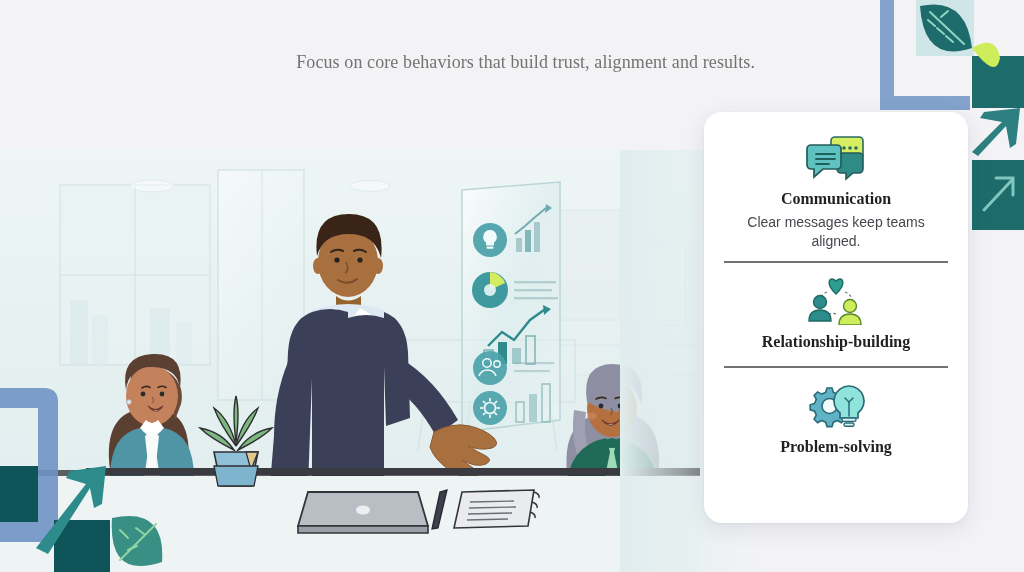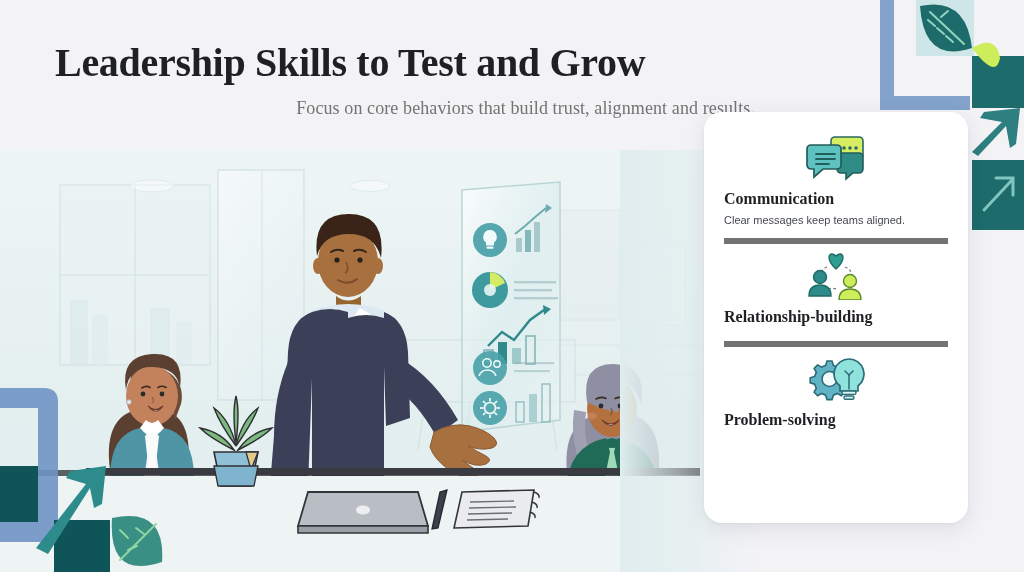--- a/index.html
+++ b/index.html
@@ -38,28 +38,28 @@
   }
 
   
   .panel {
     position:absolute; left:704px; top:112px; width:264px; height:411px;
     background:#ffffff; border-radius:18px;
     box-shadow:0 6px 22px rgba(40,50,70,0.10), 0 1px 3px rgba(40,50,70,0.06);
     padding:16px 20px 14px;
     display:flex; flex-direction:column; justify-content:flex-start;
   }
-  .skill { padding:6px 0 10px; }
-  .skill + .skill { border-top:6px solid #737373; padding-top:8px; }
+  .skill { text-align:center; padding:6px 0 10px; }
+  .skill + .skill { border-top:2px solid #737373; padding-top:14px; }
   .skill-icon { height:48px; display:flex; align-items:center; justify-content:center; margin-bottom:8px; }
   .skill-title {
     font-family:"Liberation Serif", serif; font-weight:700;
     font-size:16px; color:#1f2023; margin-bottom:5px;
   }
-  .skill-desc { font-size:11px; line-height:1.35; color:#44484d; }
+  .skill-desc { font-size:14px; line-height:1.35; color:#44484d; }
 
   
   .illo-svg { position:absolute; left:0; top:150px; }
 </style>
 </head>
 <body>
 
 <div class="stage">
 
   <div class="bg-base"></div>
@@ -342,21 +342,20 @@
       <g stroke="#8fd6a0" stroke-width="2" fill="none" stroke-linecap="round">
         <line x1="120" y1="182" x2="156" y2="146"></line>
         <line x1="128" y1="160" x2="120" y2="152"></line>
         <line x1="137" y1="168" x2="128" y2="172"></line>
         <line x1="144" y1="156" x2="136" y2="150"></line>
       </g>
     </g>
   </svg>
 
   <div class="header">
-    <div class="title">Leadership Skills to Test and Grow</div>
     <div class="subtitle">Focus on core behaviors that build trust, alignment and results.</div>
   </div>
 
   <div class="panel">
 
     <div class="skill">
       <div class="skill-icon">
         <svg width="62" height="46" viewBox="0 0 62 46">
           <path d="M30 2 h24 a4 4 0 0 1 4 4 v14 a4 4 0 0 1 -4 4 h-14 l-8 7 v-7 h-2 a4 4 0 0 1 -4 -4 v-14 a4 4 0 0 1 4 -4 z" fill="#d7ee62" stroke="#2b6a63" stroke-width="1.6"></path>
           <g fill="#2b6a63">

